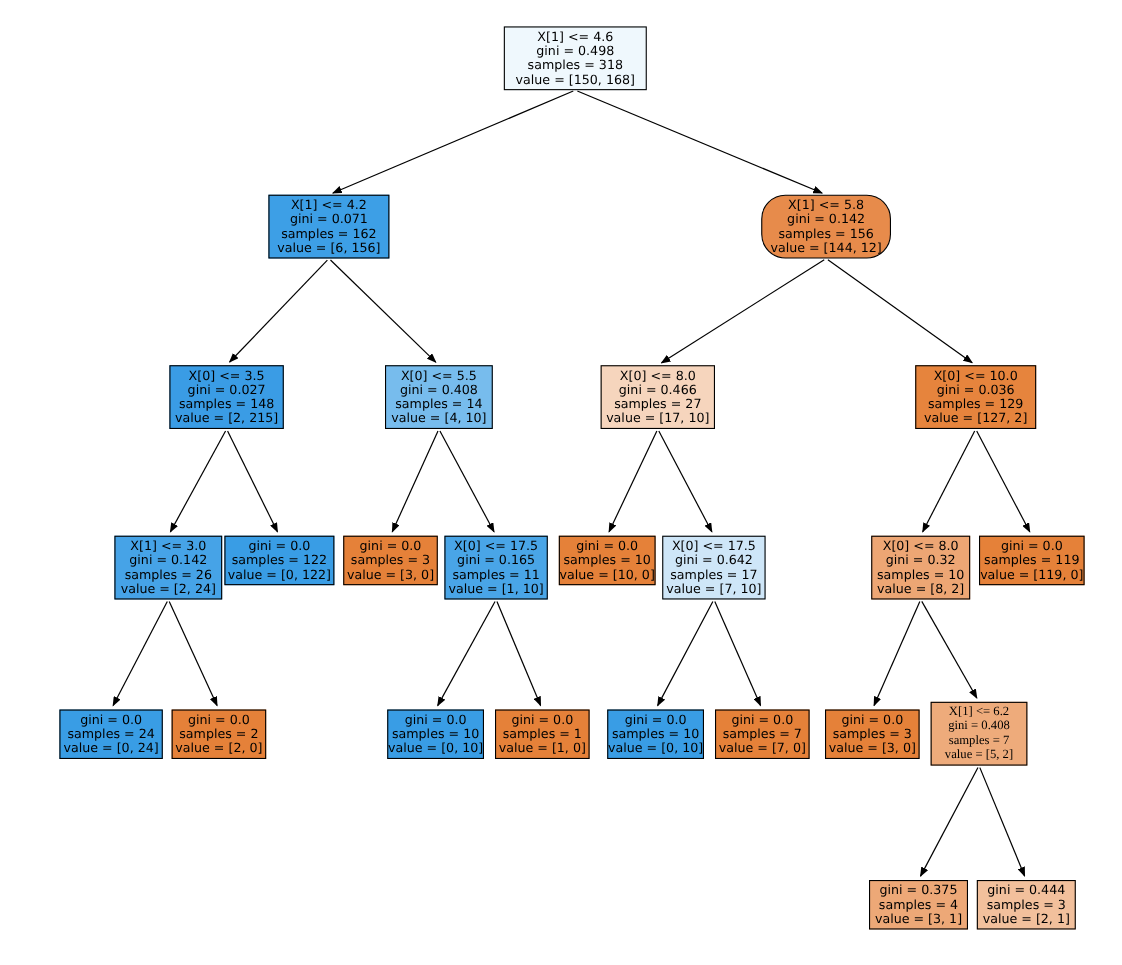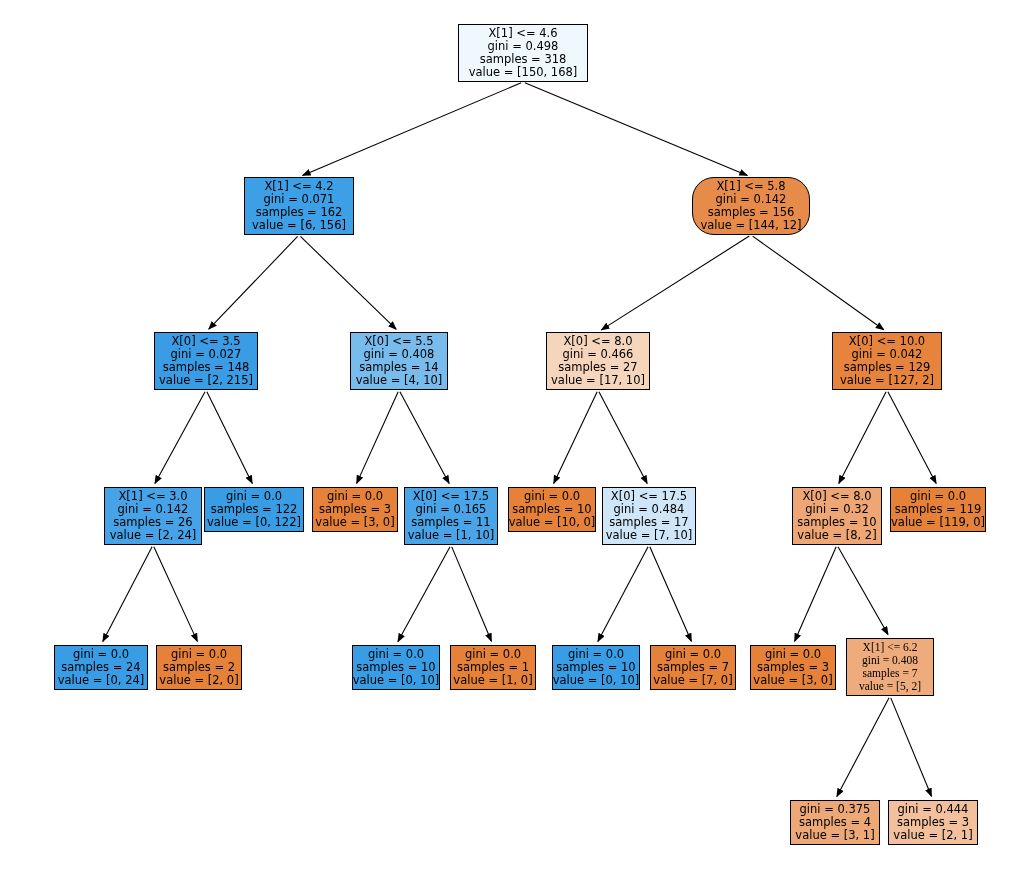--- a/index.html
+++ b/index.html
@@ -96,21 +96,21 @@
         <span class="ln">value = [4, 10]</span>
       </div>
       <div class="node" style="left: 546px; top: 332px; width: 104px; height: 58px; background: rgb(246, 213, 189);">
         <span class="ln">X[0] &lt;= 8.0</span>
         <span class="ln">gini = 0.466</span>
         <span class="ln">samples = 27</span>
         <span class="ln">value = [17, 10]</span>
       </div>
       <div class="node" style="left: 832px; top: 332px; width: 110px; height: 58px; background: rgb(230, 132, 61); text-align: center;">
         <span class="ln">X[0] &lt;= 10.0</span>
-        <span class="ln">gini = 0.042</span>
+        <span class="ln">gini = 0.036</span>
         <span class="ln">samples = 129</span>
         <span class="ln">value = [127, 2]</span>
       </div>
       <div class="node" style="left: 104px; top: 487px; width: 98px; height: 58px; background: rgb(70, 163, 231);">
         <span class="ln">X[1] &lt;= 3.0</span>
         <span class="ln">gini = 0.142</span>
         <span class="ln">samples = 26</span>
         <span class="ln">value = [2, 24]</span>
       </div>
       <div class="node" style="left: 204px; top: 487px; width: 100px; height: 45px; background: rgb(57, 157, 229);">
@@ -129,21 +129,21 @@
         <span class="ln">samples = 11</span>
         <span class="ln">value = [1, 10]</span>
       </div>
       <div class="node" style="left: 508px; top: 487px; width: 88px; height: 45px; background: rgb(229, 129, 57);">
         <span class="ln">gini = 0.0</span>
         <span class="ln">samples = 10</span>
         <span class="ln">value = [10, 0]</span>
       </div>
       <div class="node" style="left: 602px; top: 487px; width: 94px; height: 58px; background: rgb(206, 230, 248);">
         <span class="ln">X[0] &lt;= 17.5</span>
-        <span class="ln">gini = 0.484</span>
+        <span class="ln">gini = 0.642</span>
         <span class="ln">samples = 17</span>
         <span class="ln">value = [7, 10]</span>
       </div>
       <div class="node" style="left: 792px; top: 487px; width: 90px; height: 58px; background: rgb(237, 166, 116);">
         <span class="ln">X[0] &lt;= 8.0</span>
         <span class="ln">gini = 0.32</span>
         <span class="ln">samples = 10</span>
         <span class="ln">value = [8, 2]</span>
       </div>
       <div class="node" style="left: 890px; top: 487px; width: 96px; height: 45px; background: rgb(229, 129, 57);">

